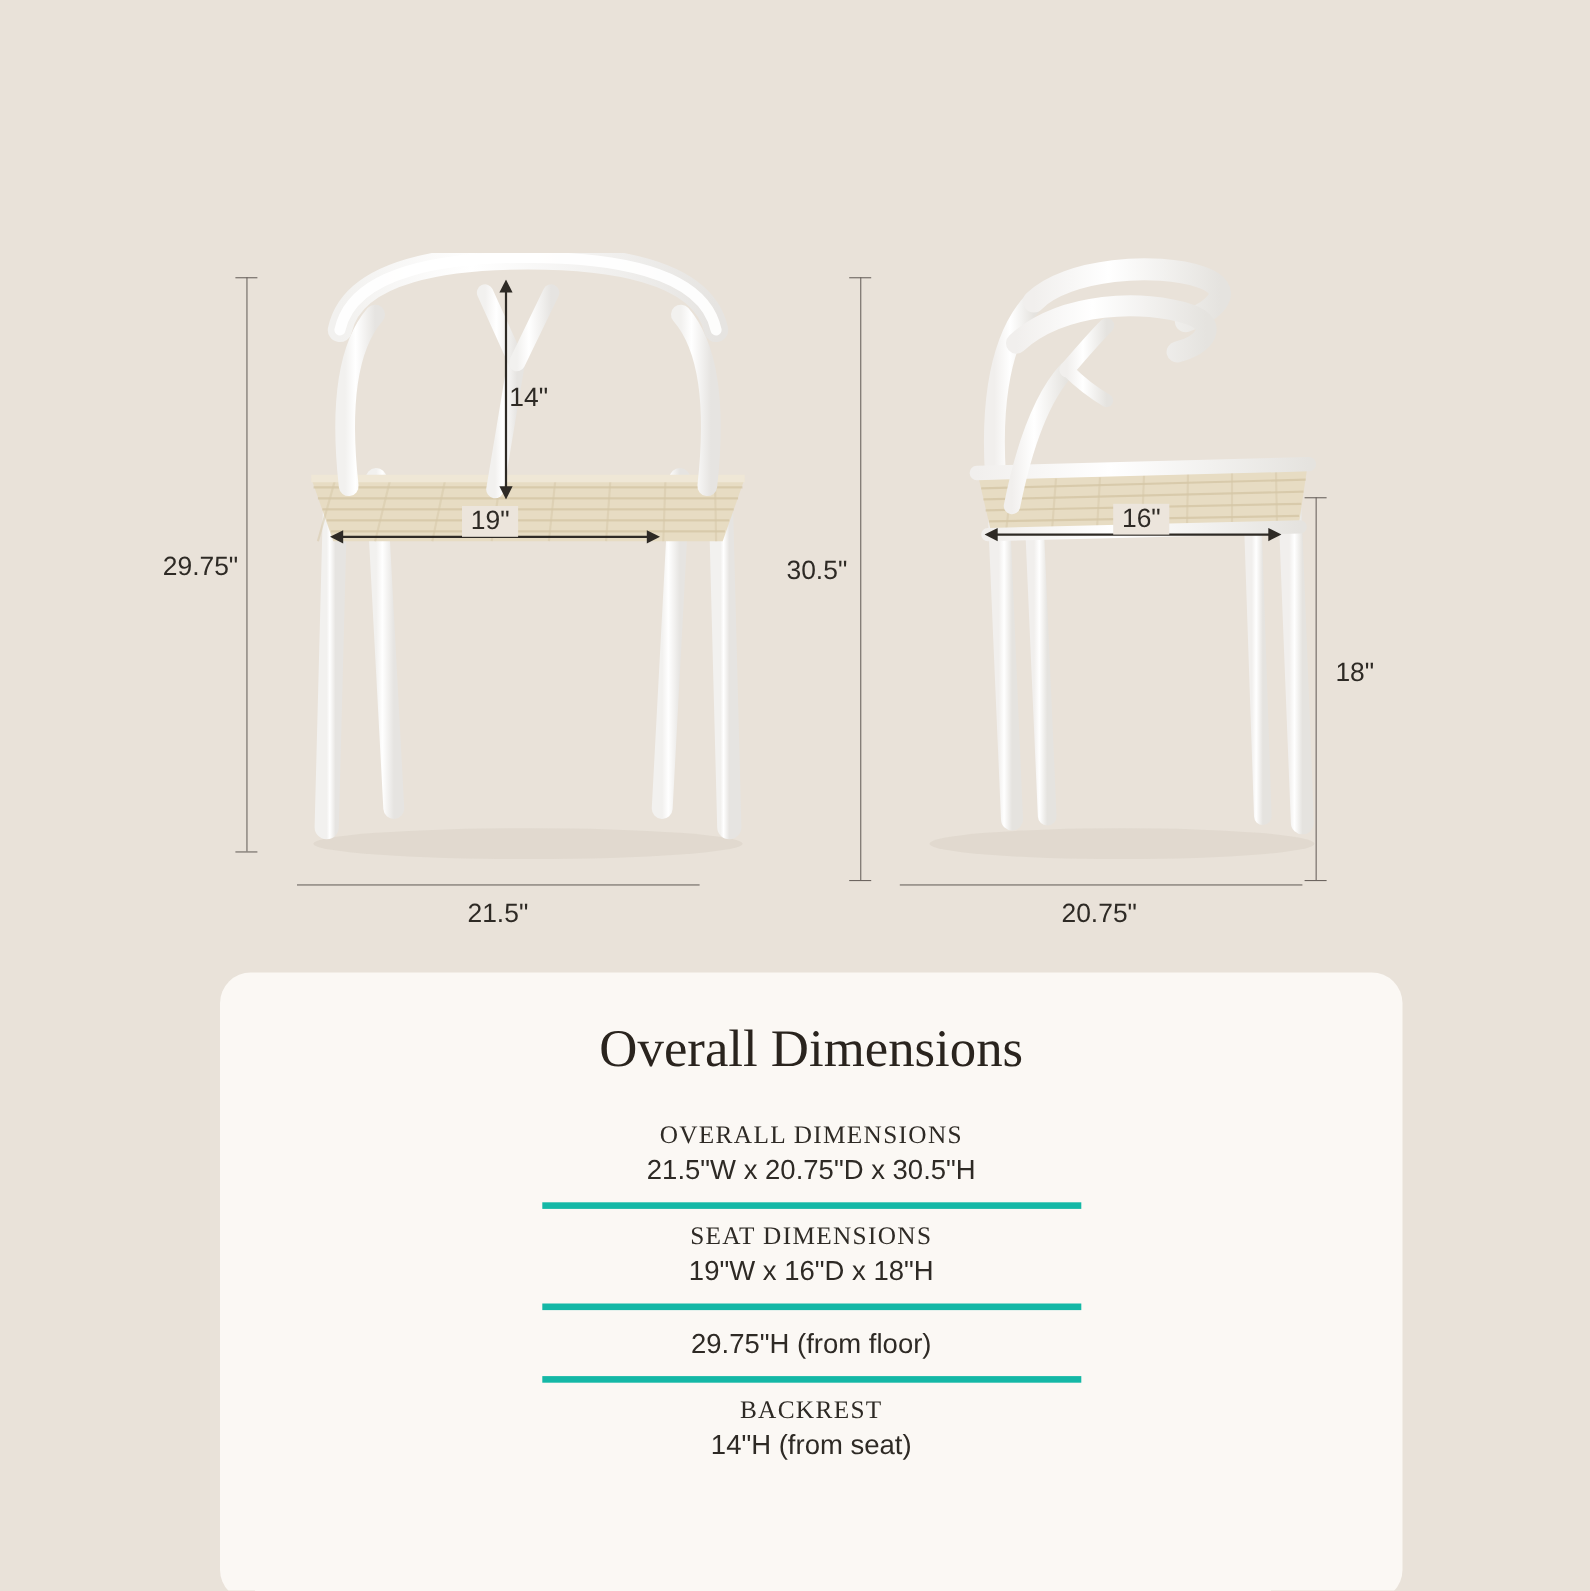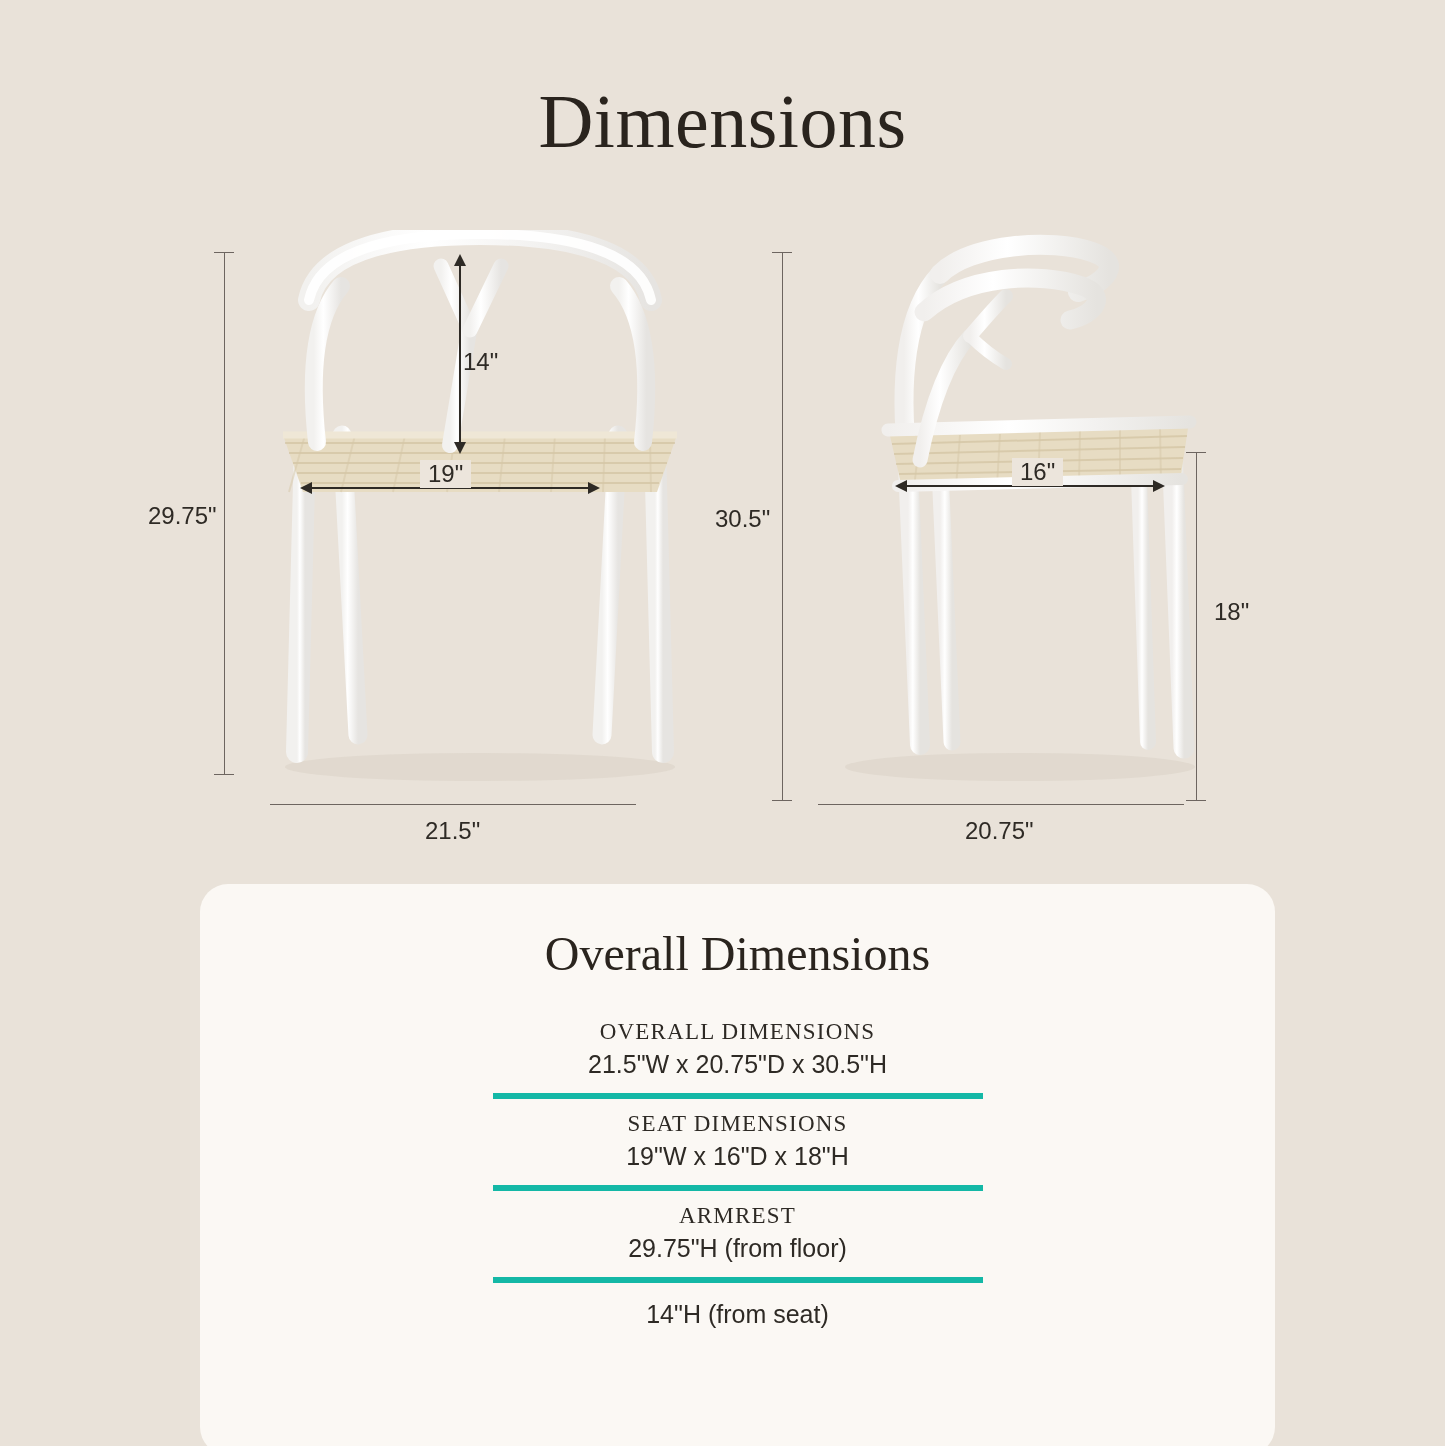--- a/index.html
+++ b/index.html
@@ -107,21 +107,20 @@
     margin-top: 5px;
   }
 
   svg { display: block; }
 </style>
 </head>
 <body>
 
 <div class="page">
 
-  <div class="title">Dimensions</div>
 
   <div class="diagram">
 
     <svg width="470" height="560" viewBox="0 0 470 560" style="position:absolute; left:245px; top:0;">
       <defs>
         <linearGradient id="woodF" x1="0" y1="0" x2="1" y2="0">
           <stop offset="0%" stop-color="#f2f1ef"></stop>
           <stop offset="35%" stop-color="#ffffff"></stop>
           <stop offset="100%" stop-color="#e6e4e1"></stop>
         </linearGradient>
@@ -270,22 +269,22 @@
     <div class="spec-list">
       <div class="spec-row">
         <div class="spec-label">OVERALL DIMENSIONS</div>
         <div class="spec-value">21.5"W x 20.75"D x 30.5"H</div>
       </div>
       <div class="spec-row">
         <div class="spec-label">SEAT DIMENSIONS</div>
         <div class="spec-value">19"W x 16"D x 18"H</div>
       </div>
       <div class="spec-row">
-        <div class="spec-label">ARMREST</div>
         <div class="spec-value">29.75"H (from floor)</div>
       </div>
       <div class="spec-row">
+        <div class="spec-label">BACKREST</div>
         <div class="spec-value">14"H (from seat)</div>
       </div>
     </div>
   </div>
 
 </div>
 
 </body></html>

